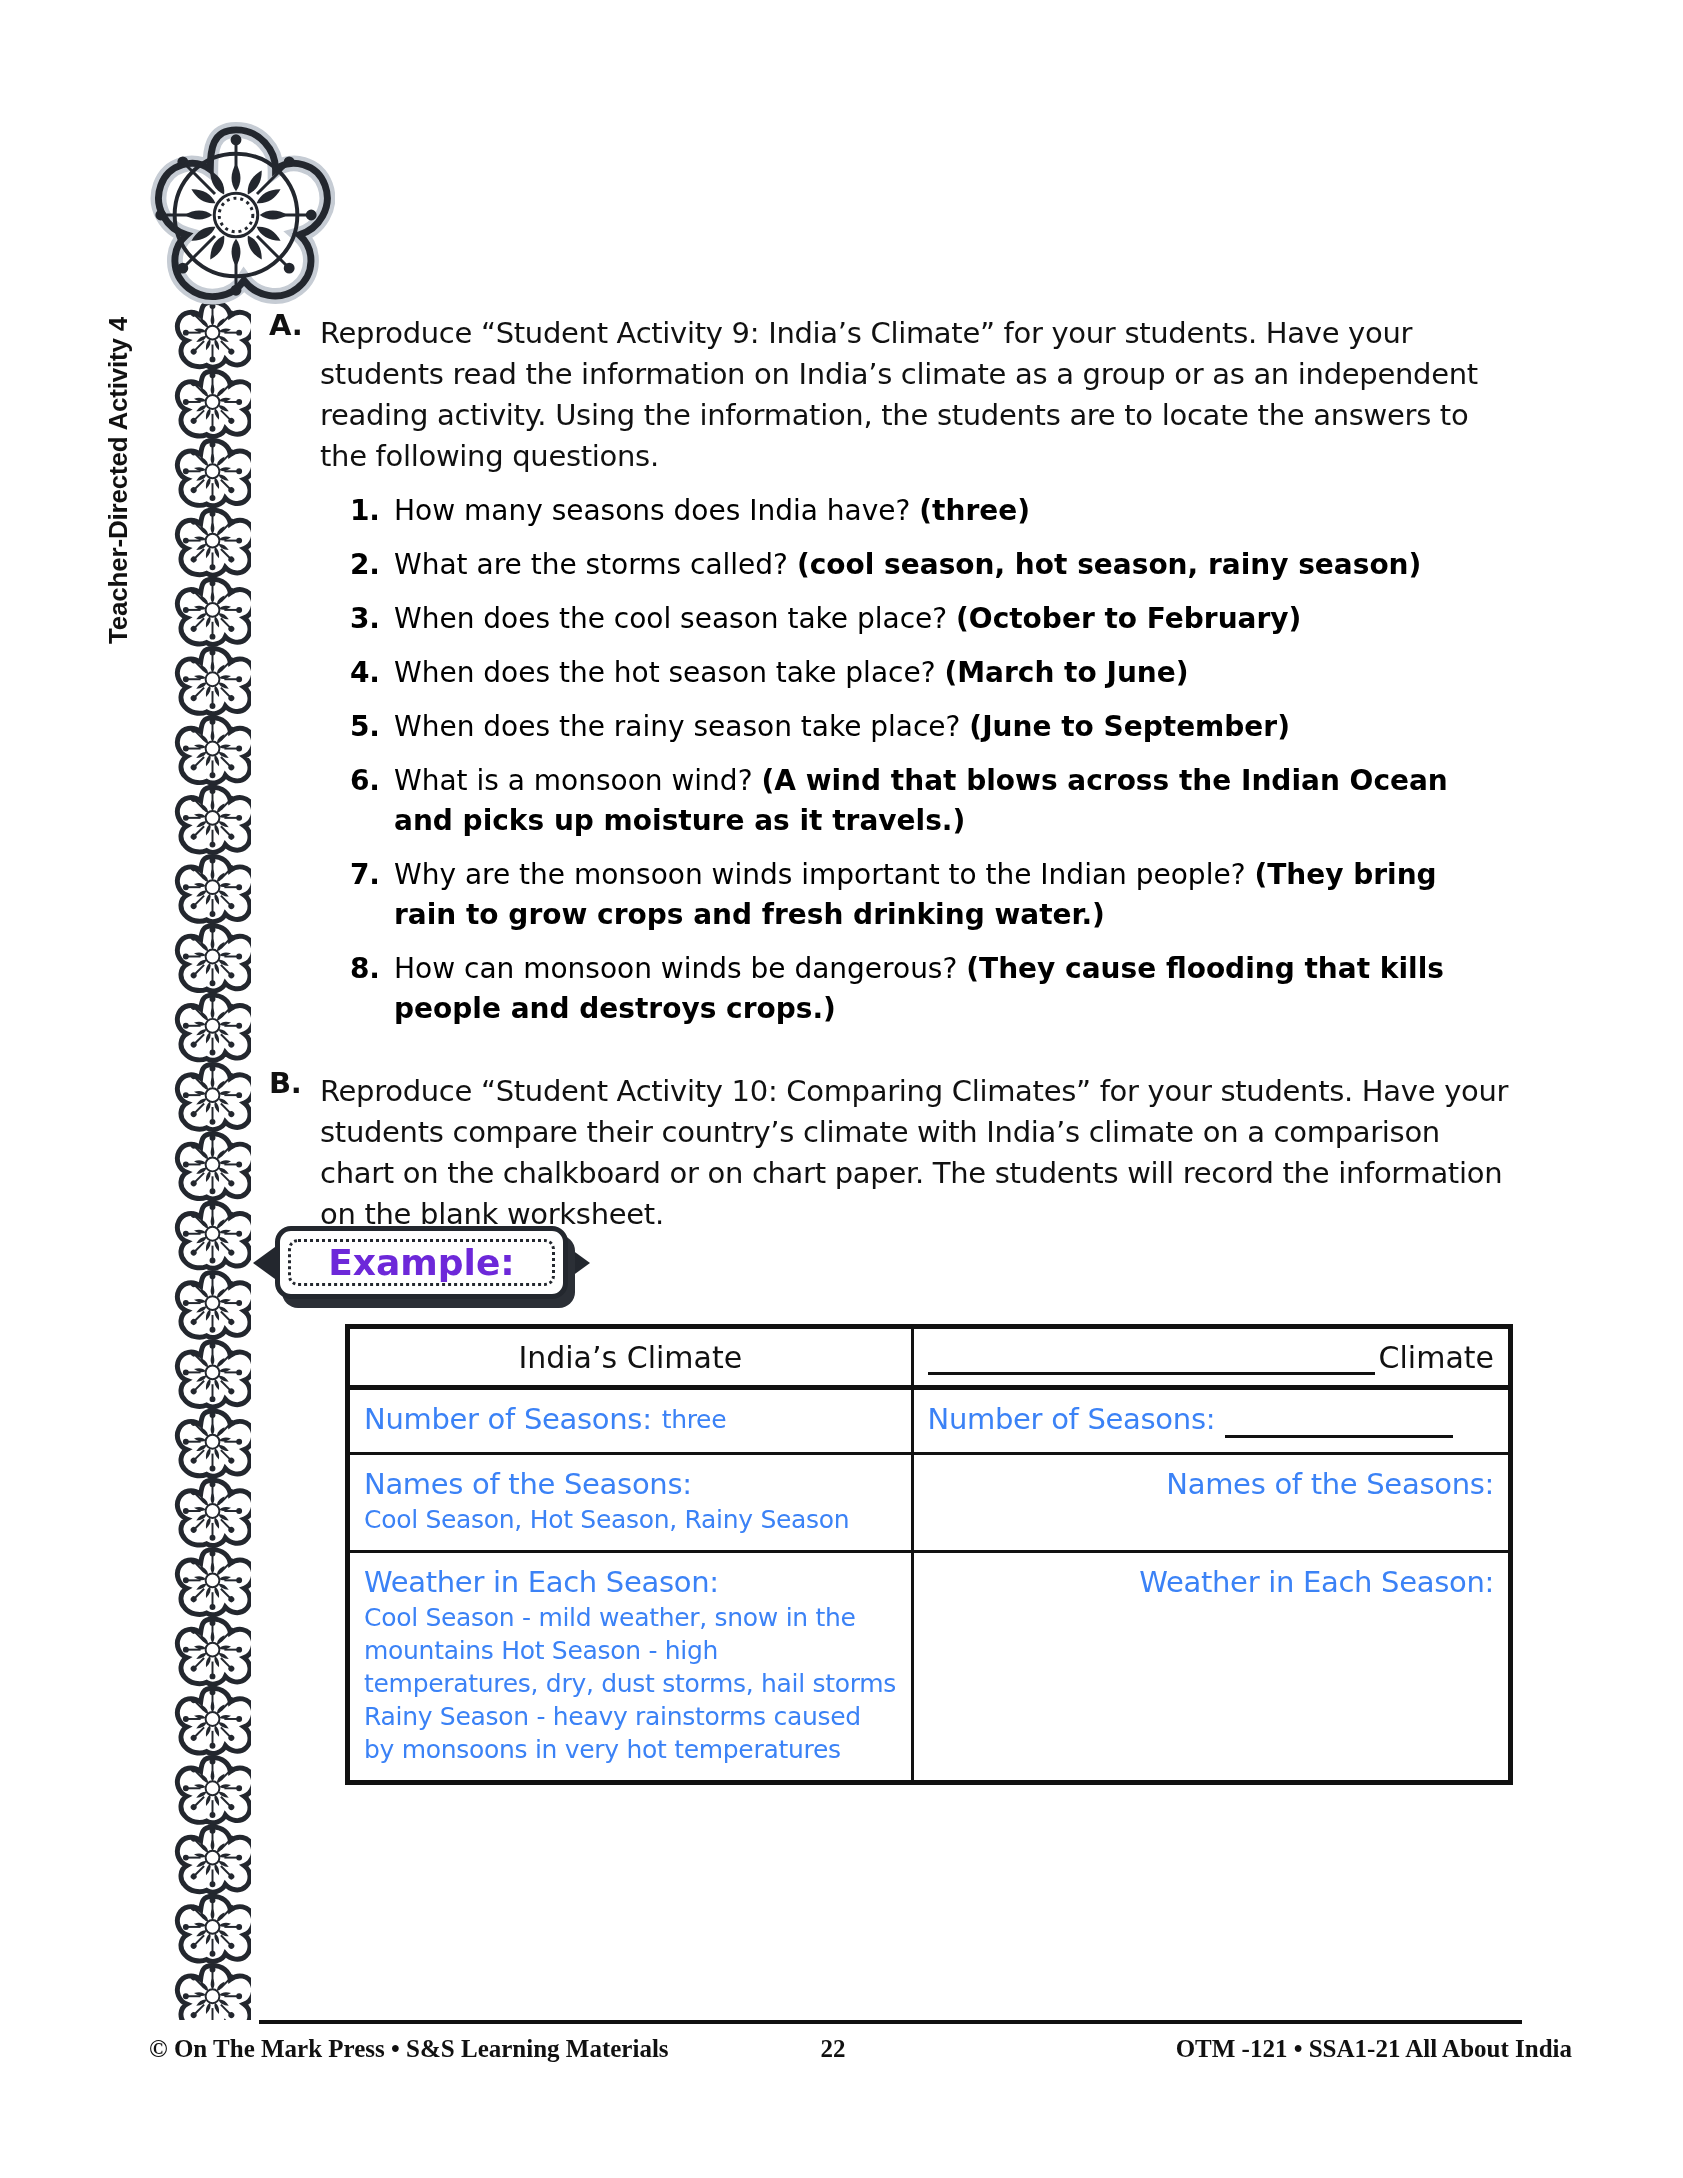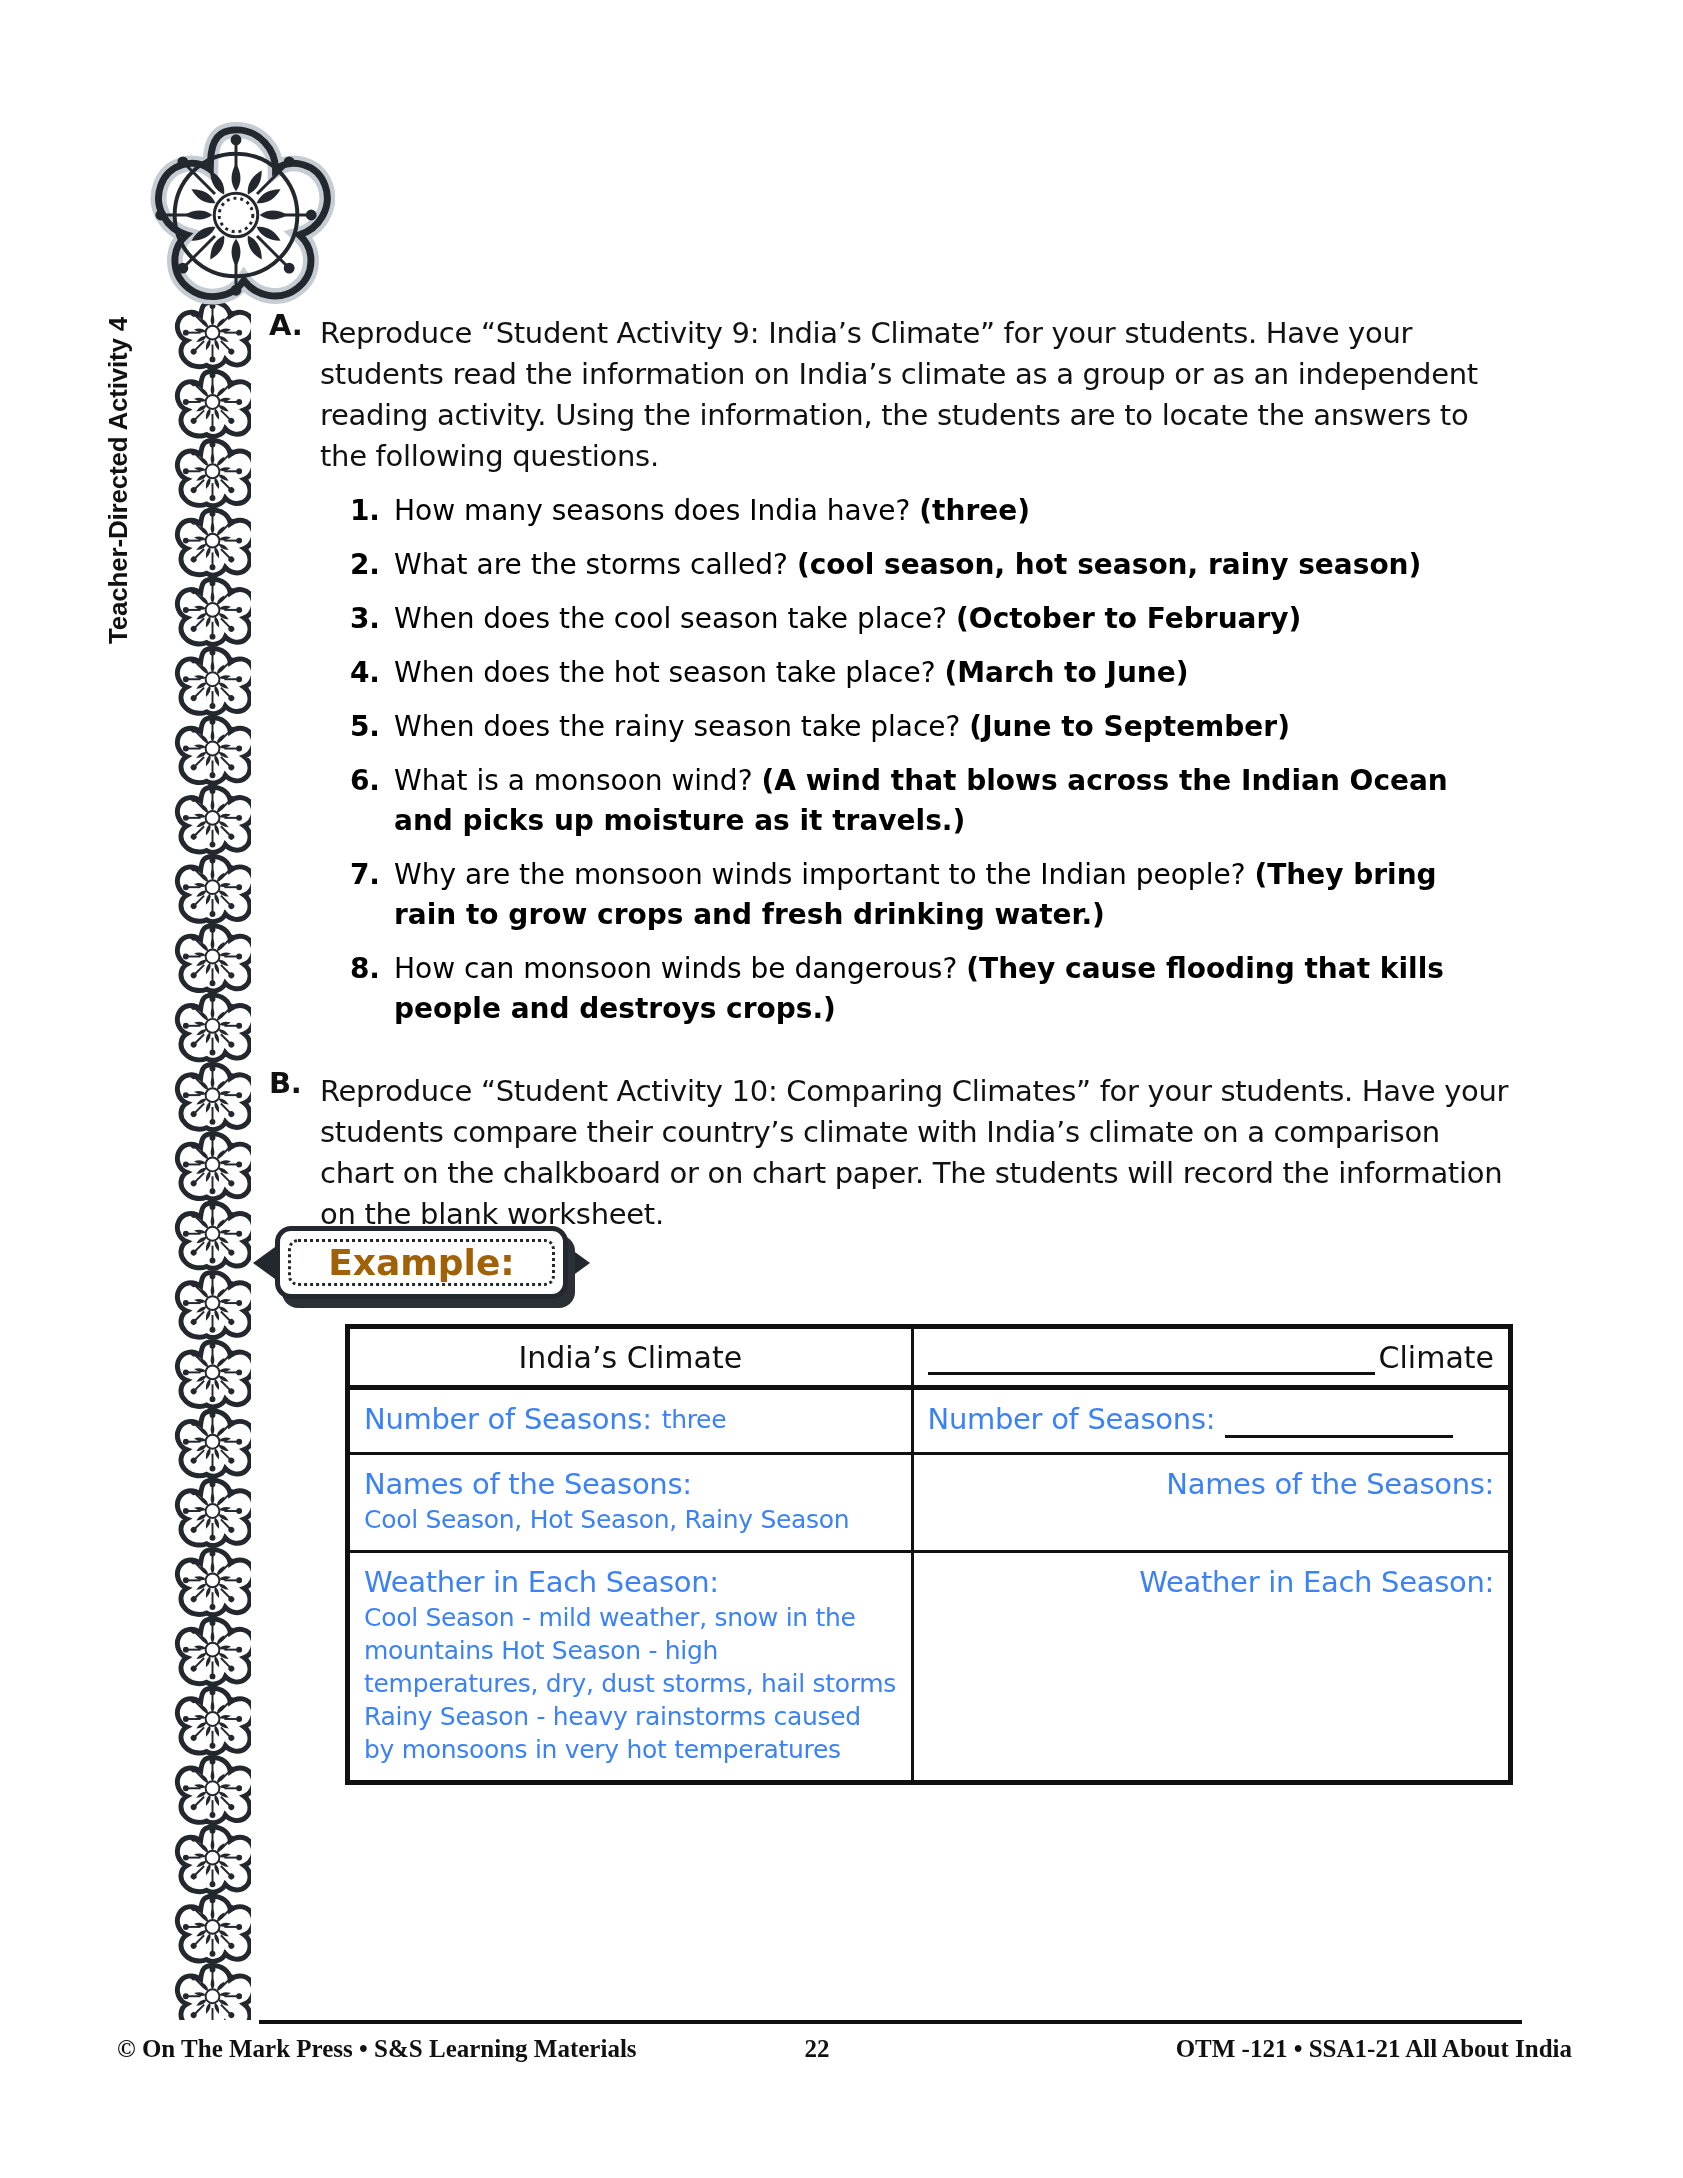--- a/index.html
+++ b/index.html
@@ -226,21 +226,21 @@
   }
   .example-text {
     position: absolute;
     inset: 0;
     display: flex;
     align-items: center;
     justify-content: center;
     font-family: "DejaVu Sans", sans-serif;
     font-weight: bold;
     font-size: 36px;
-    color: #a16207;
+    color: #6d28d9;
     letter-spacing: 0px;
     text-align: right;
   }
 
   
   .cmp-table {
     position: absolute;
     left: 345px;
     top: 1324px;
     width: 1168px;
@@ -322,21 +322,21 @@
     left: 117px;
     top: 2035px;
     width: 1455px;
     display: flex;
     align-items: center;
     font-family: "Liberation Serif", serif;
     font-weight: bold;
     font-size: 25px;
     color: #111;
   }
-  .footer .left { flex: 0 0 auto; }
+  .footer .left { flex: 0 0 auto; margin-left: 32px; }
   .footer .mid { flex: 1 1 auto; text-align: center; padding-right: 178px; }
   .footer .right { flex: 0 0 auto; }
 </style>
 </head>
 <body>
 
 <div class="page">
 
   <div class="corner-ornament">
     <svg viewBox="0 0 200 190" width="198" height="188" aria-hidden="true">

